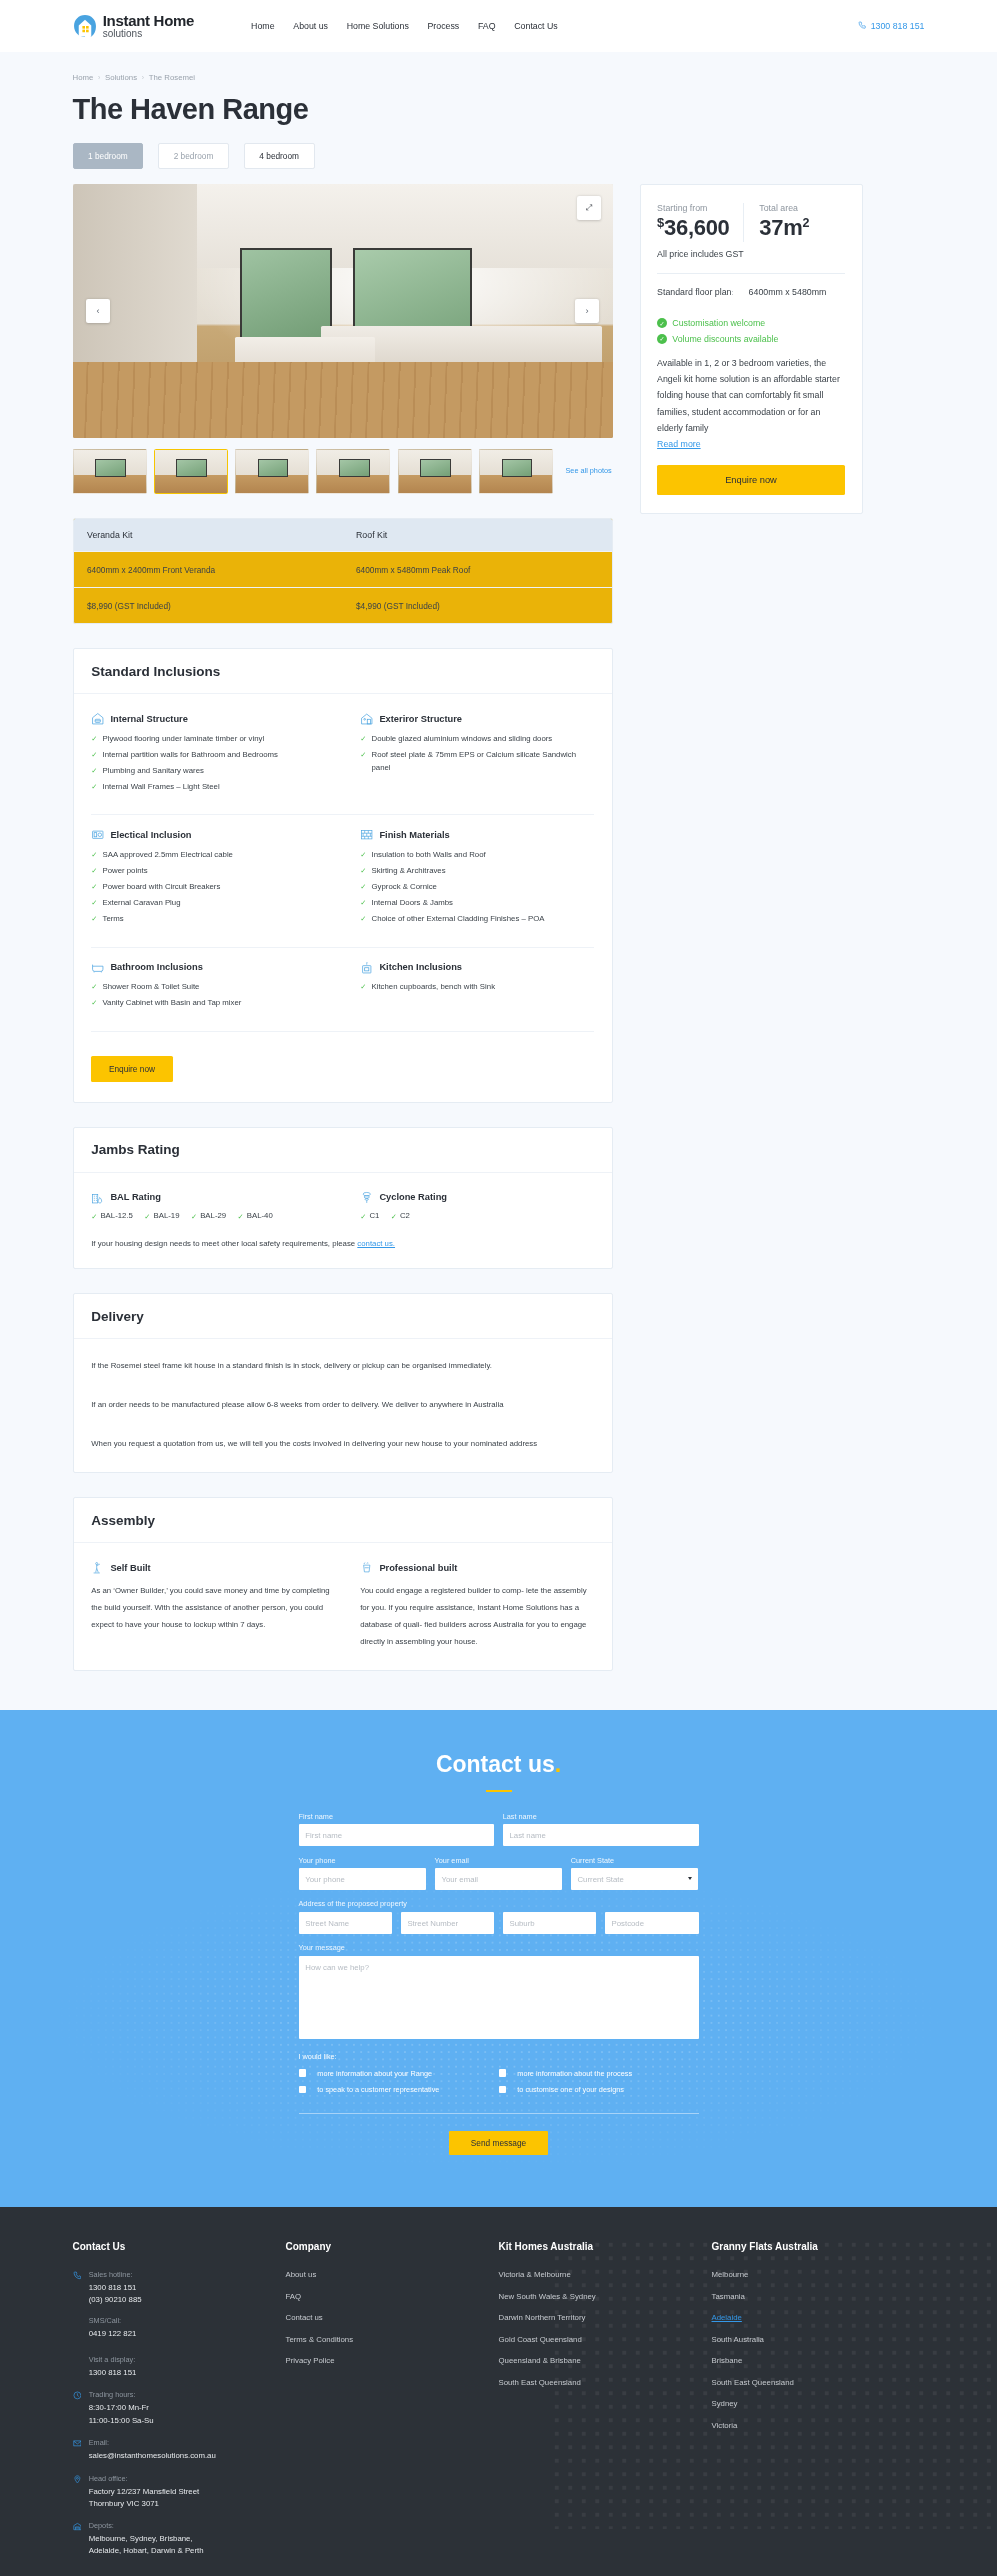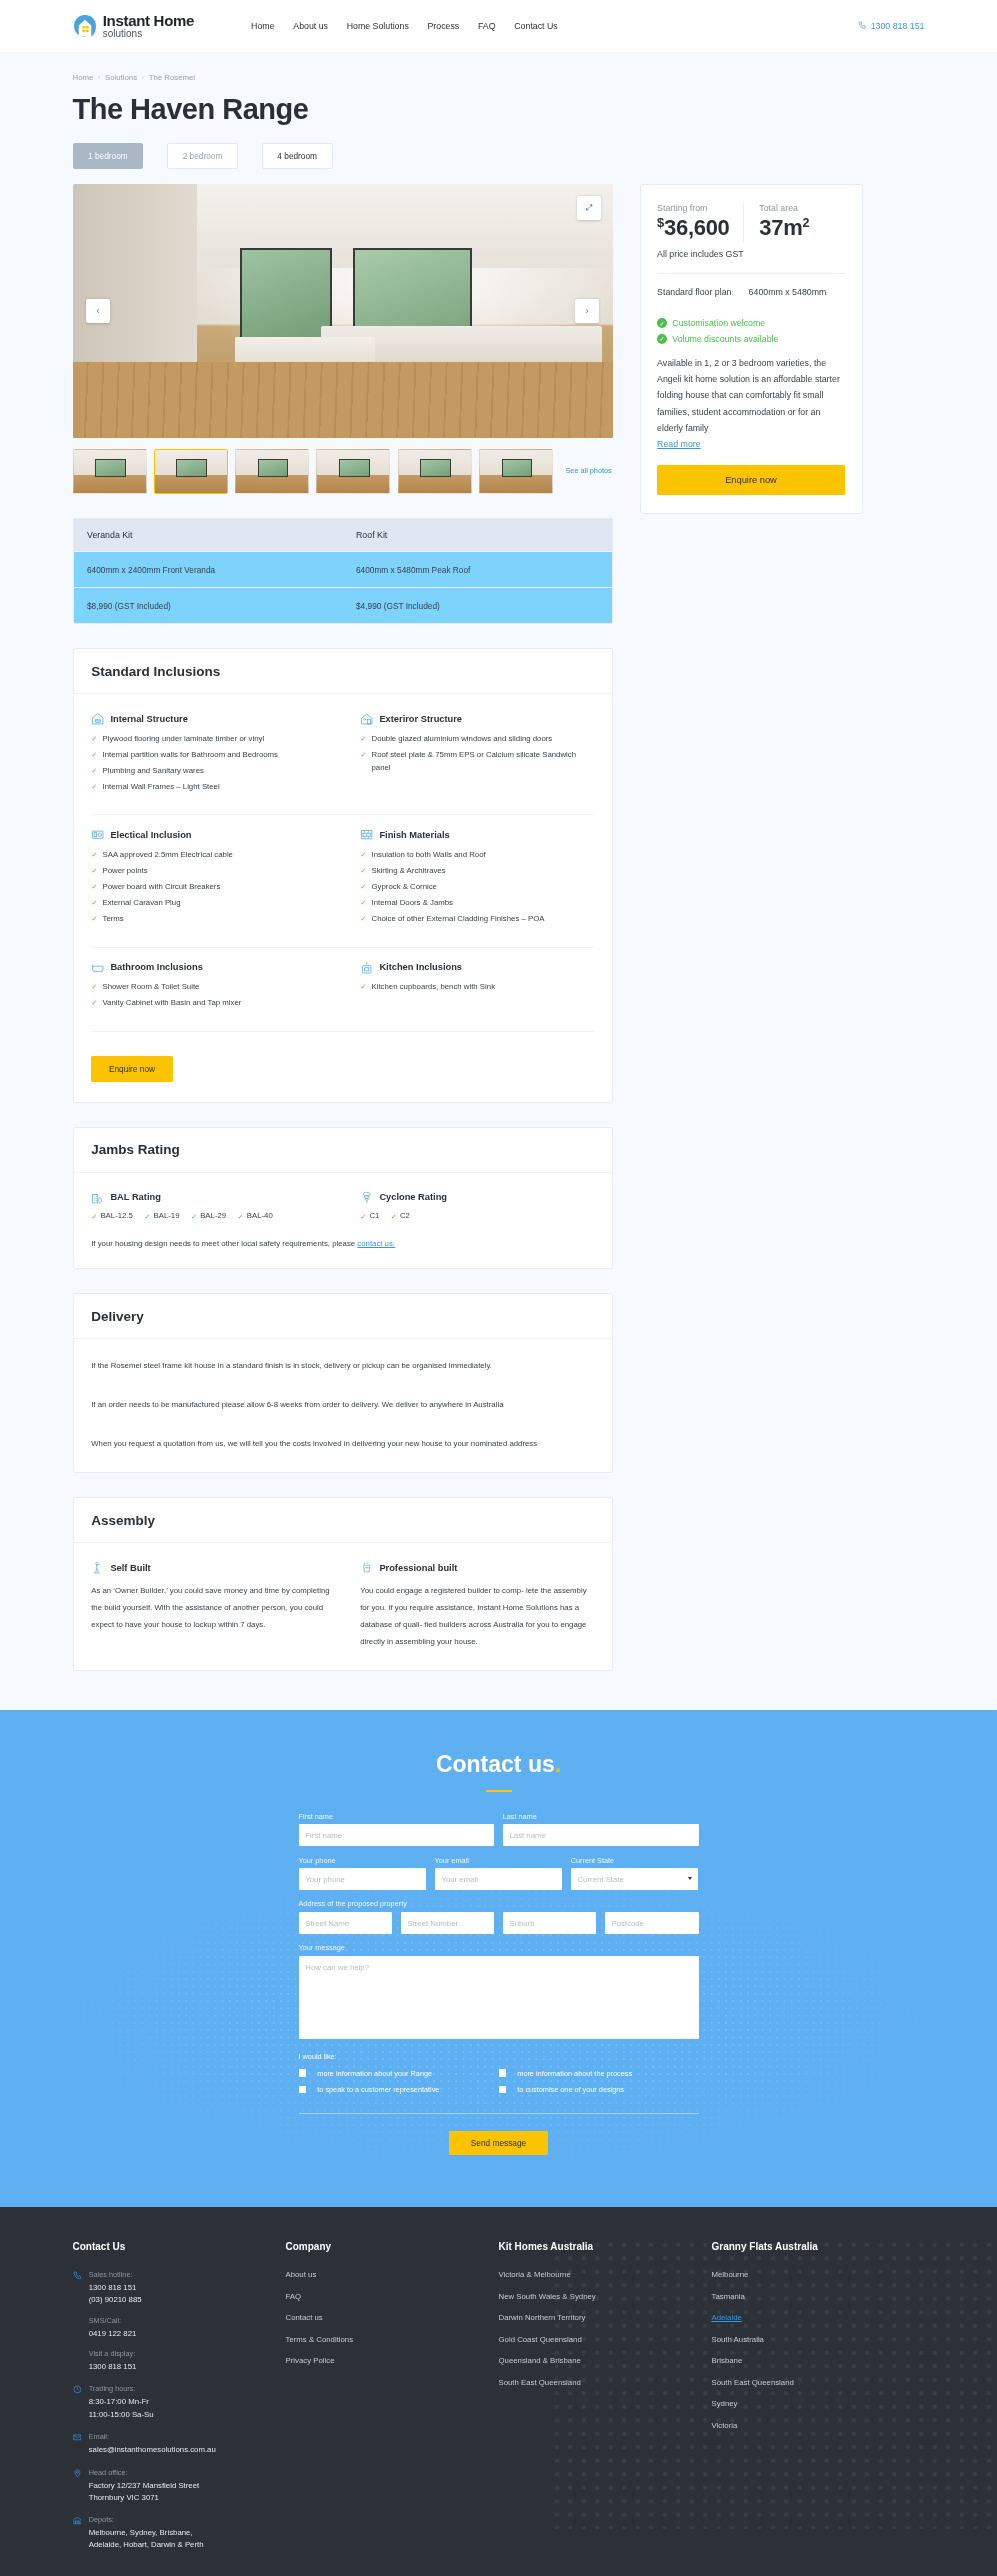--- a/index.html
+++ b/index.html
@@ -40,21 +40,21 @@
 
   
   .page-head { padding-top: 21px; }
   .breadcrumb { font-size: 7.8px; color: #9aa3ad; display:flex; gap:4.7px; align-items:center; }
   .breadcrumb a { color: #9aa3ad; text-decoration: none; }
   .breadcrumb .sep { color: #c3c9d0; font-size: 6.8px; }
   .page-title {
     font-size: 29px; font-weight: bold; color: #2b3038;
     margin-top: 11.4px; letter-spacing: -0.5px;
   }
-  .bed-tabs { display: flex; gap: 24px; margin-top: 16.6px; }
+  .bed-tabs { display: flex; gap: 15px; margin-top: 16.6px; }
   .bed-tab {
     padding: 6.8px 14.5px; font-size: 8.3px; border-radius: 2.1px;
     border: 0.5px solid #e2e8ef; background: #fff; color: #2b3038; cursor: pointer;
   }
   .bed-tab.active { background: #aab7c4; border-color:#aab7c4; color: #fff; }
   .bed-tab.dim { color: #9aa3ad; }
 
   
   .main-grid {
     display: flex; gap: 27px; margin-top: 15.6px; align-items: flex-start;
@@ -146,21 +146,21 @@
   .btn-yellow {
     display:block; width:100%; margin-top: 15.6px; padding: 10px 0;
     background: #fcc400; color: #2b3038; font-size: 9.3px; border:none;
     border-radius: 1.6px; cursor:pointer; text-align:center;
   }
 
   
   .card {
     background:#fff; border:0.5px solid #e5ecf3; border-radius:2.1px; margin-top: 24px;
   }
-  .kit-table { width: 540px; border:0.5px solid #e5ecf3; border-radius:2.1px; overflow:hidden; margin-top: 24px; background:#7dd3fc;}
+  .kit-table { width: 540px; border:0.5px solid #e5ecf3; border-radius:2.1px; overflow:hidden; margin-top: 24px; background:#eab308;}
   .kit-head { display:flex; background:#dfe8f2; }
   .kit-head div { flex:1; padding: 11.4px 13.5px; font-size: 8.8px; color:#2b3038; }
   .kit-row { display:flex; border-top:0.5px solid #eef2f7; }
   .kit-row:first-of-type { border-top:none; }
   .kit-row div { flex:1; padding: 12.5px 13.5px; font-size: 8.3px; color:#3b4249; }
 
   .sec-head { padding: 14.5px 17.7px; border-bottom:0.5px solid #eef2f7; }
   .sec-title { font-size: 13.5px; font-weight: bold; color:#2b3038; }
   .sec-body { padding: 17.7px 17.7px 20px 17.7px; }
 
@@ -798,21 +798,21 @@
             <svg width="8.8" height="8.8" viewBox="0 0 16 16" fill="none" stroke="#3498e8" stroke-width="1.3">
               <path d="M3 2h3l1.2 3L5.8 6.2a9 9 0 0 0 4 4L11 8.8 14 10v3c0 .6-.4 1-1 1C7 14 2 9 2 3c0-.6.4-1 1-1z"></path>
             </svg>
           </span>
           <div class="ci-body">
             <div class="ci-key">Sales hotline:</div>
             <div class="ci-val" style="white-space:pre-line">1300 818 151
 (03) 90210 885</div>
             <div class="ci-key" style="margin-top:9.3px">SMS/Call:</div>
             <div class="ci-val">0419 122 821</div>
-            <div class="ci-key" style="margin-top:9px">Visit a display:</div>
+            <div class="ci-key" style="margin-top:15px">Visit a display:</div>
             <div class="ci-val">1300 818 151</div>
           </div>
         </div>
 
         <div class="ci-group">
           <span class="ci-icon">
             <svg width="8.8" height="8.8" viewBox="0 0 16 16" fill="none" stroke="#3498e8" stroke-width="1.2">
                 <circle cx="8" cy="8" r="6.3"></circle>
                 <path d="M8 4.3V8l2.6 2"></path>
               </svg>

